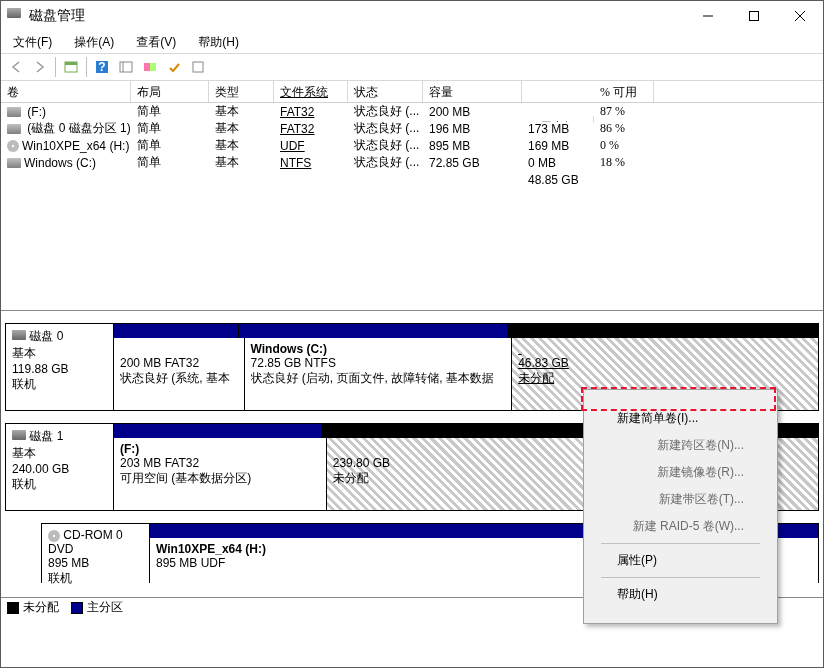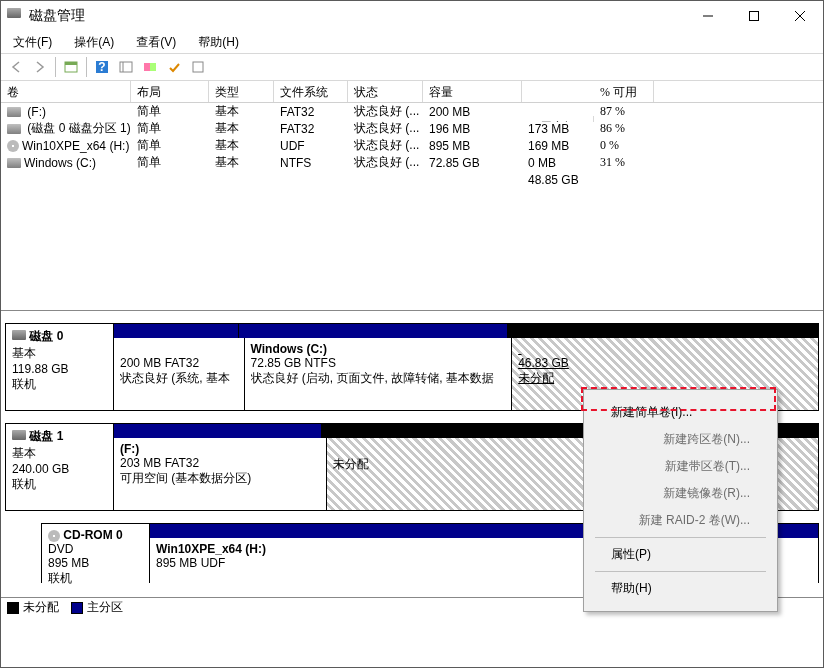--- a/index.html
+++ b/index.html
@@ -20,51 +20,51 @@
 .toolbar { height: 28px; border-top: 1px solid #d8d8d8; border-bottom: 1px solid #d8d8d8; display: flex; align-items: center; padding: 0 4px; gap: 2px; }
 .tool { width: 22px; height: 22px; display: flex; align-items: center; justify-content: center; border: 1px solid transparent; }
 .tool.disabled { opacity: 0.4; }
 .tool-sep { width: 1px; height: 20px; background: #c0c0c0; margin: 0 2px; }
 
 
 .vol-list { height: 230px; overflow-y: scroll; border-bottom: 1px solid #888; }
 .vol-head { display: flex; background: #fff; border-bottom: 1px solid #d0d0d0; height: 22px; position: sticky; top: 0; }
 .vol-head > div { border-right: 1px solid #d8d8d8; padding: 3px 6px; white-space: nowrap; overflow: hidden; }
 .col-vol { width: 130px; } .col-layout { width: 78px; } .col-type { width: 65px; }
-.col-fs { width: 74px; } .col-status { width: 75px; } .col-cap { width: 99px; }
+.col-fs { width: 74px; text-decoration: underline; } .col-status { width: 75px; } .col-cap { width: 99px; }
 .col-free { width: 72px; margin-top: 35px; } .col-pct { width: 60px; font-family: Liberation Serif, serif; }
 .vol-row { display: flex; height: 17px; align-items: center; }
 .vol-row > div { white-space: nowrap; overflow: hidden; text-overflow: clip; padding: 0 6px; }
 .vol-icon { width: 14px; height: 10px; display: inline-block; margin-right: 3px; vertical-align: middle; }
 
 
 .disk-map { flex: 1; overflow: hidden; position: relative; height: 306px; }
 .dm-scroll { position: absolute; inset: 0; overflow-y: scroll; padding: 0 4px; }
 .disk-block { display: flex; margin-top: 12px; border: 1px solid #000; }
 .disk-label { width: 108px; border-right: 1px solid #000; padding: 4px 6px; background: #fff; }
-.disk-label .dn { font-weight: bold; }
+.disk-label .dn { font-weight: normal; }
 .disk-bars { flex: 1; display: flex; flex-direction: column; }
 .disk-topbar { height: 14px; display: flex; }
 .disk-topbar > div { border-right: 1px solid #000; }
 .tb-primary { background: #00008b; }
 .tb-unalloc { background: #000; }
 .disk-parts { flex: 1; display: flex; }
 .part { border-right: 1px solid #000; padding: 4px 6px; background: #fff; overflow: hidden; }
 .part .pn { font-weight: bold; white-space: nowrap; }
 .part small { display: block; white-space: nowrap; overflow: hidden; text-overflow: clip; font-size: 12px; }
 .part.unalloc { background: repeating-linear-gradient(45deg,#fff,#fff 3px,#c8c8c8 3px,#c8c8c8 6px); }
 .part:last-child, .disk-topbar > div:last-child { border-right: none; }
 
 
 .legend { position: absolute; left: 0; right: 0; bottom: 0; height: 20px; border-top: 1px solid #888; background: #fff; display: flex; align-items: center; padding: 0 6px; gap: 12px; }
 .lg { display: inline-flex; align-items: center; gap: 4px; }
 .swatch { width: 12px; height: 12px; border: 1px solid #000; }
 
 
-.ctx { position: absolute; background: #f0f0f0; border: 1px solid #a0a0a0; box-shadow: 3px 3px 4px rgba(0,0,0,.25); padding: 9px; width: 195px; }
+.ctx { position: absolute; background: #f0f0f0; border: 1px solid #a0a0a0; box-shadow: 3px 3px 4px rgba(0,0,0,.25); padding: 15px; width: 195px; }
 .ctx-item { padding: 5px 18px; }
 .ctx-item.disabled { color: #6d6d6d; text-align: right; }
 .ctx-sep { height: 1px; background: #c0c0c0; margin: 3px 2px; }
 .highlight-box { position: absolute; border: 2px dashed #e8132c; pointer-events: none; }
 
 
 .ic-disk { width: 14px; height: 10px; background: linear-gradient(#c0c0c0,#808080); border-radius: 1px; display: inline-block; }
 .ic-hdd { background: linear-gradient(#aaa,#666); }
 .ic-cd { border-radius: 50%; background: radial-gradient(circle,#fff 15%, #bbb 16% 70%,#888 80%); width: 12px; height: 12px; }
 </style>
@@ -195,21 +195,21 @@
         <div class="col-pct">0 %</div>
       </div>
       <div class="vol-row">
         <div class="col-vol"><span class="ic-disk vol-icon"></span>Windows (C:)</div>
         <div class="col-layout">简单</div>
         <div class="col-type">基本</div>
         <div class="col-fs">NTFS</div>
         <div class="col-status">状态良好 (...</div>
         <div class="col-cap">72.85 GB</div>
         <div class="col-free">48.85 GB</div>
-        <div class="col-pct">31 %</div>
+        <div class="col-pct">18 %</div>
       </div>
     </div>
 </div>
 
 <div class="disk-map">
   <div class="dm-scroll" id="disk-container">
       <div class="disk-block" style="height: 88px;">
         <div class="disk-label"><span class="ic-disk ic-hdd"></span><span class="dn"> 磁盘 0</span><div>基本</div><div>119.88 GB</div><div>联机</div></div>
         <div class="disk-bars">
           <div class="disk-topbar">
@@ -244,20 +244,21 @@
             <div class="tb-unalloc" style="flex: 480 0 0px;"></div>
           </div>
           <div class="disk-parts">
             <div class="part" style="flex: 200 0 0px;">
               <div class="pn"> (F:)</div>
               <small>203 MB FAT32</small>
               <small>可用空间 (基本数据分区)</small>
             </div>
             <div class="part unalloc" style="flex: 480 0 0px;">
               <div class="pn">&nbsp;</div>
+              <small>239.80 GB</small>
               <small>未分配</small>
             </div>
           </div>
         </div>
       </div>
       <div class="disk-block" style="height: 60px; border-bottom: none; margin-left: 36px;">
         <div class="disk-label"><span class="ic-cd" style="display:inline-block;vertical-align:middle"></span><span class="dn"> CD-ROM 0</span><div>DVD</div><div>895 MB</div><div>联机</div></div>
         <div class="disk-bars">
           <div class="disk-topbar">
             <div class="tb-primary" style="flex: 680 0 0px;"></div>
@@ -280,21 +281,21 @@
     <span class="lg">
         <span class="swatch" style="background:#00008b"></span>
         <span>主分区</span>
       </span>
   </div>
 </div>
 
 <div class="ctx" style="left:582px; top:388px;">
   <div class="ctx-item">新建简单卷(I)...</div>
   <div class="ctx-item disabled">新建跨区卷(N)...</div>
+  <div class="ctx-item disabled">新建镜像卷(R)...</div>
   <div class="ctx-item disabled">新建带区卷(T)...</div>
-  <div class="ctx-item disabled">新建镜像卷(R)...</div>
-  <div class="ctx-item disabled">新建 RAID-2 卷(W)...</div>
+  <div class="ctx-item disabled">新建 RAID-5 卷(W)...</div>
   <div class="ctx-sep"></div>
   <div class="ctx-item">属性(P)</div>
   <div class="ctx-sep"></div>
   <div class="ctx-item">帮助(H)</div>
 </div>
 <div class="highlight-box" style="left:580px; top:386px; width:195px; height:24px;"></div>
 
 </body></html>

